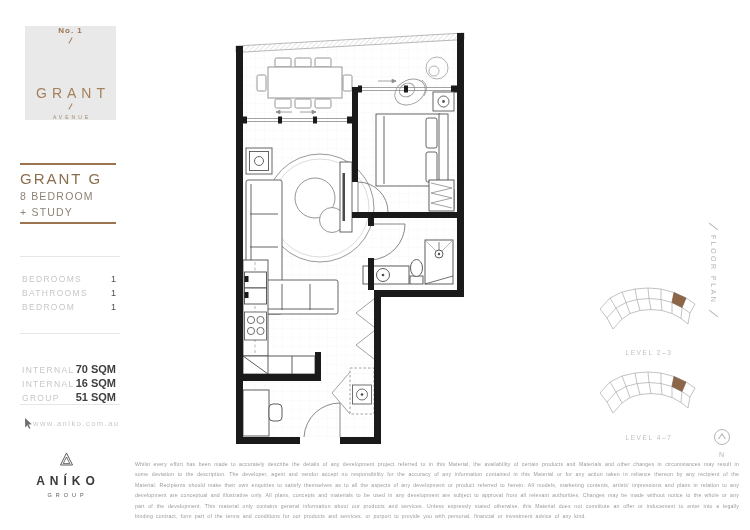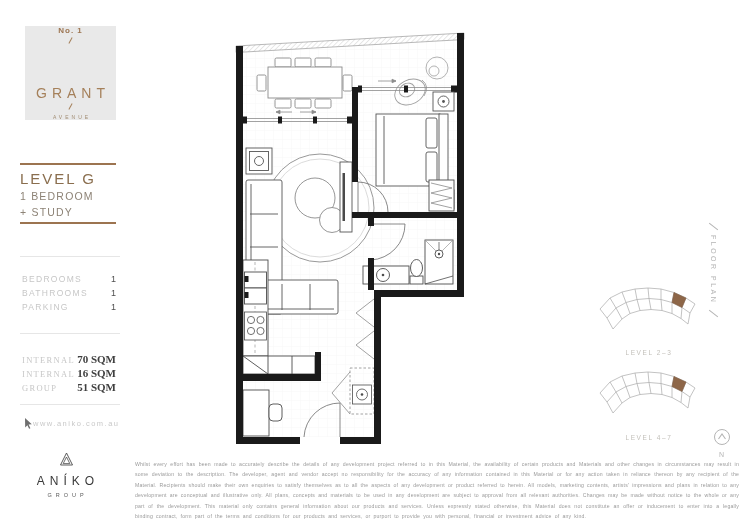--- a/index.html
+++ b/index.html
@@ -21,33 +21,33 @@
   .divider { position:absolute; left:20px; width:100px; height:1px; background:#e6e6e6; }
   .div1 { top:256px; } .div2 { top:333px; } .div3 { top:404px; }
 
   .unit-title { position:absolute; left:20px; top:170px; font-size:15px;
     letter-spacing:2px; color:#8a6e4e; font-weight:400; }
   .unit-sub { position:absolute; left:20px; font-size:10.5px; letter-spacing:1.2px;
     color:#8d8376; font-weight:400; }
   .unit-sub1 { top:190px; } .unit-sub2 { top:206px; }
 
   .stat-block { position:absolute; left:22px; width:94px; }
-  .stats-pos { top:270px; } .areas-pos { top:351px;font-family:Liberation Serif, serif; }
+  .stats-pos { top:270px; } .areas-pos { top:361px; }
   .stat-row { display:flex; justify-content:space-between; align-items:flex-end;
     height:14px; }
   .stat-label { font-size:8.5px; letter-spacing:1.3px; color:#c7c7c7; font-weight:400; }
   .stat-value { font-size:9px; color:#4f4f4f; font-weight:400; }
   .area-value { font-size:11px; color:#3f3f3f; font-weight:700; }
 
   .website-row { position:absolute; left:24px; top:418px; display:flex;
     align-items:center; }
   .website-text { font-size:7.5px; letter-spacing:1.5px; color:#c9c9c9; }
 
   .brand { position:absolute; left:20px; top:452px; width:92px; text-align:center; }
-  .brand-name { font-size:12px; letter-spacing:5px; color:#3a3a3a; font-weight:400;
+  .brand-name { font-size:12px; letter-spacing:5px; color:#3a3a3a; font-weight:700;
     margin-top:4px; margin-left:4px; }
   .brand-sub { font-size:5.5px; letter-spacing:4px; color:#5a5a5a; margin-top:4px; margin-left:3px; }
 
   
   .plan { position:absolute; left:228px; top:22px; width:248px; height:436px; }
 
   
   .floorplan-tab { position:absolute; left:700px; top:208px; width:26px; height:124px;
     display:flex; flex-direction:column; align-items:center; justify-content:center; gap:8px; }
   .tab-slash { width:11px; height:1px; background:#b5b5b5; transform:rotate(38deg); }
@@ -74,38 +74,38 @@
 
   <div class="logo-box">
     <div class="logo-no">No. 1</div>
     <div class="logo-slash"></div>
     <div class="logo-name">GRANT</div>
     <div class="logo-slash"></div>
     <div class="logo-sub">AVENUE</div>
   </div>
 
   <div class="rule rule1"></div>
-  <div class="unit-title">LEVEL G</div>
-  <div class="unit-sub unit-sub1">1 BEDROOM</div>
+  <div class="unit-title">GRANT G</div>
+  <div class="unit-sub unit-sub1">8 BEDROOM</div>
   <div class="unit-sub unit-sub2">+ STUDY</div>
   <div class="rule rule2"></div>
 
   <div class="divider div1"></div>
 
   <div class="stat-block stats-pos">
     <div class="stat-row">
       <span class="stat-label">BEDROOMS</span>
       <span class="stat-value">1</span>
     </div>
     <div class="stat-row">
       <span class="stat-label">BATHROOMS</span>
       <span class="stat-value">1</span>
     </div>
     <div class="stat-row">
-      <span class="stat-label">PARKING</span>
+      <span class="stat-label">BEDROOM</span>
       <span class="stat-value">1</span>
     </div>
   </div>
 
   <div class="divider div2"></div>
 
   <div class="stat-block areas-pos">
     <div class="stat-row">
       <span class="stat-label">INTERNAL</span>
       <span class="area-value">70 SQM</span>

